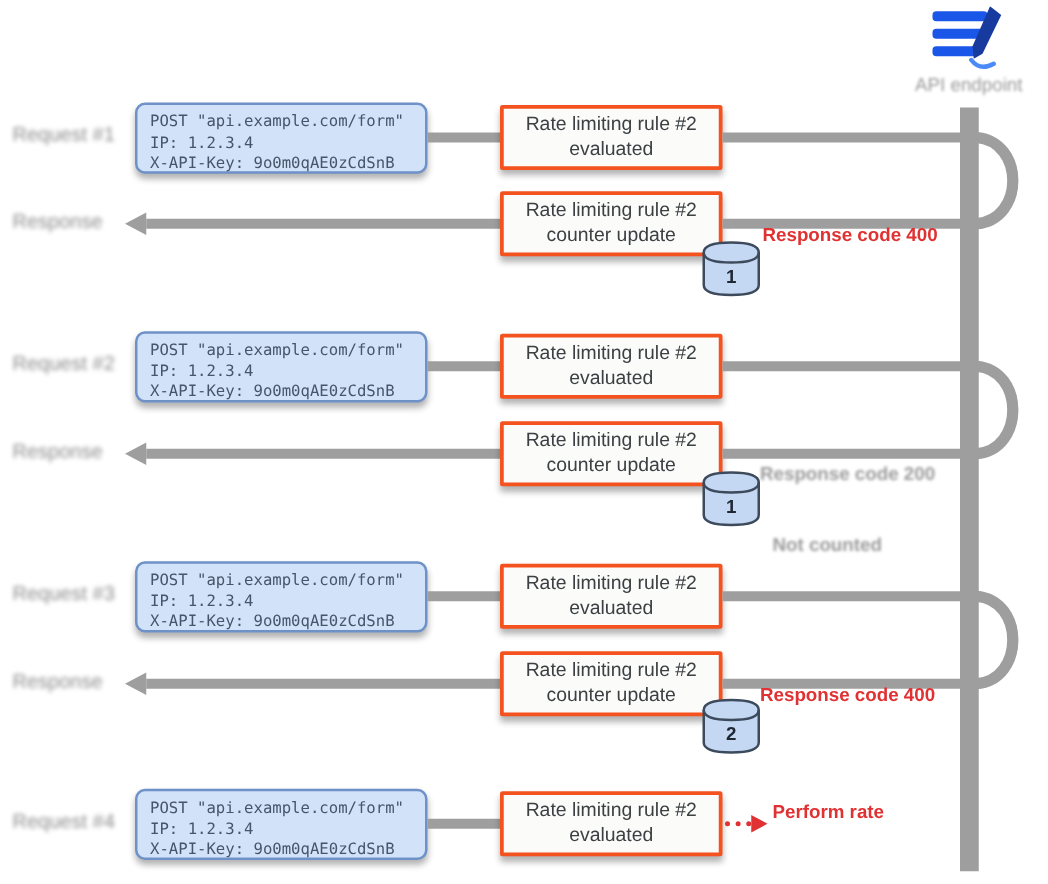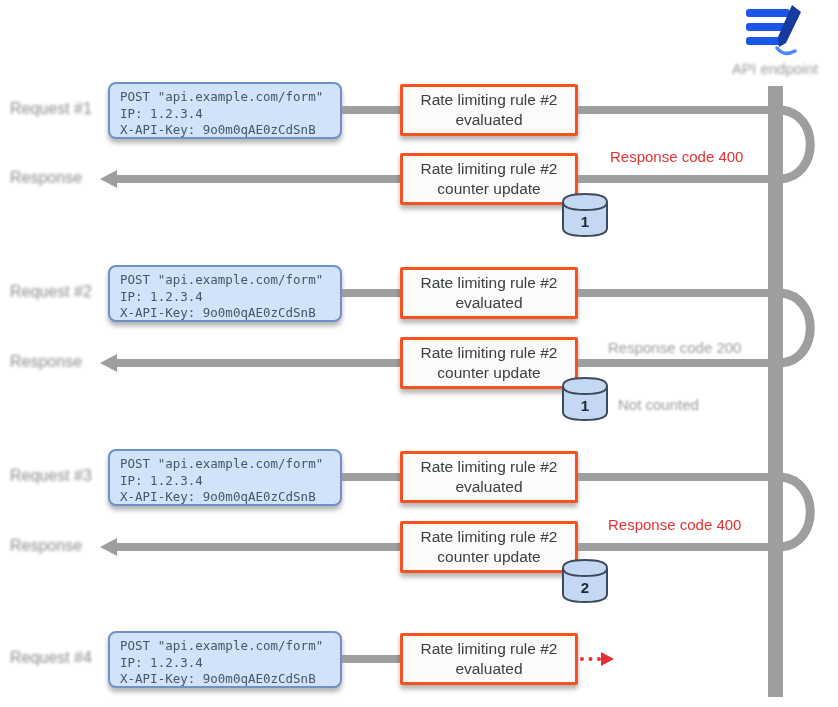--- a/index.html
+++ b/index.html
@@ -37,21 +37,21 @@
     font-size:15.5px;line-height:1.3;color:#3c4043;
     box-shadow:0 4px 5px rgba(0,0,0,0.30);
   }
   
   .cyl{position:absolute;left:561px;width:48px;height:50px;}
   .cyl-num{
     position:absolute;left:561px;width:48px;text-align:center;
     font-size:15px;font-weight:bold;color:#1f2733;
   }
   
-  .ann{position:absolute;font-size:15px;font-weight:normal;white-space:nowrap;}
+  .ann{position:absolute;font-size:15px;font-weight:bold;white-space:nowrap;margin-top:32px;}
   .ann-alert{color:#e03232;filter:blur(0.6px);}
   .ann-muted{color:#9b9b9b;filter:blur(1.3px);}
   
   .lifeline{position:absolute;left:768px;top:86px;width:15px;height:611px;background:#9e9e9e;}
   
   .server-label{
     position:absolute;left:712px;top:60px;width:126px;text-align:center;
     font-size:15px;color:#9a9a9a;filter:blur(1.4px);white-space:nowrap;
   }
   .logo{position:absolute;left:744px;top:5px;width:60px;height:54px;}
@@ -182,15 +182,16 @@
     <div>X-API-Key: 9o0m0qAE0zCdSnB</div>
   </div>
   <div class="hline" style="left:342px;width:58px;top:655px"></div>
   <div class="orangebox" style="top:633px">
     <div>Rate limiting rule #2</div>
     <div>evaluated</div>
   </div>
   <div class="dotline"></div>
   <div class="arrow-right-red"></div>
   <div class="action-text">
+    <div>Perform rate</div>
   </div>
 
 </div>
 
 </body></html>

